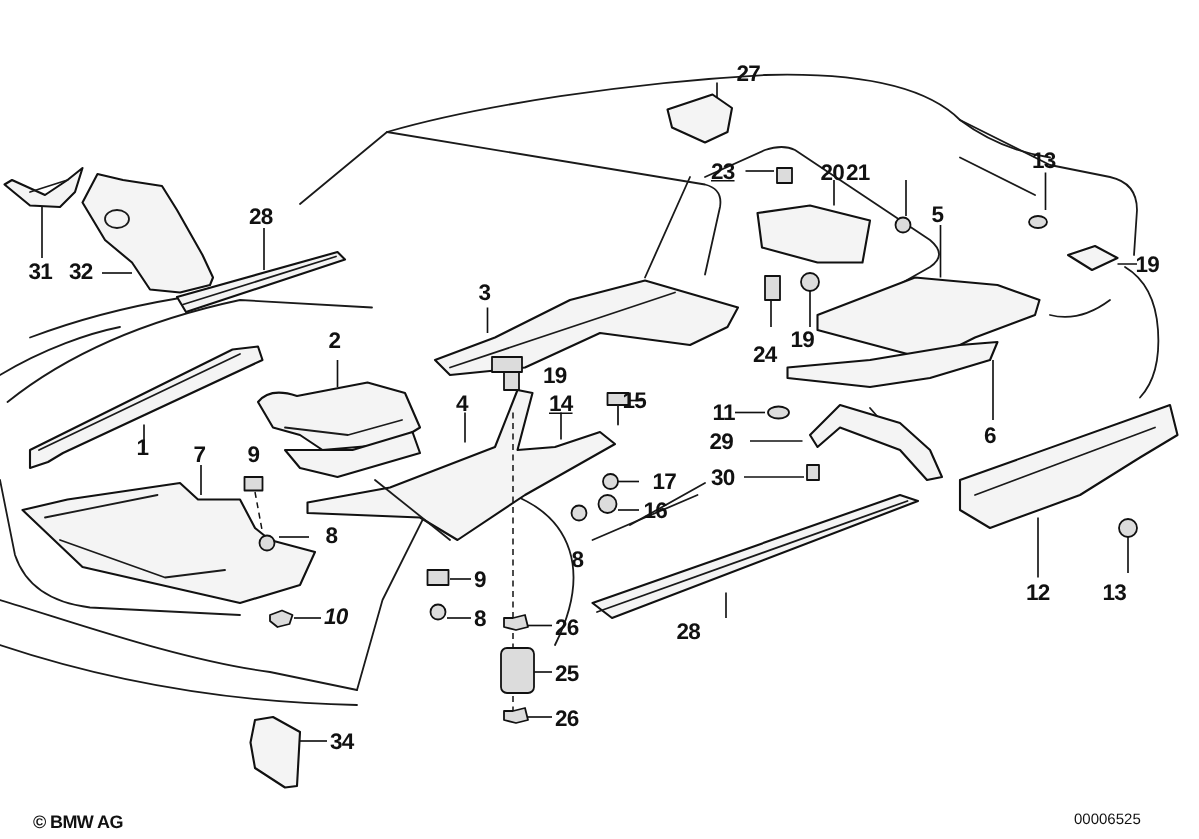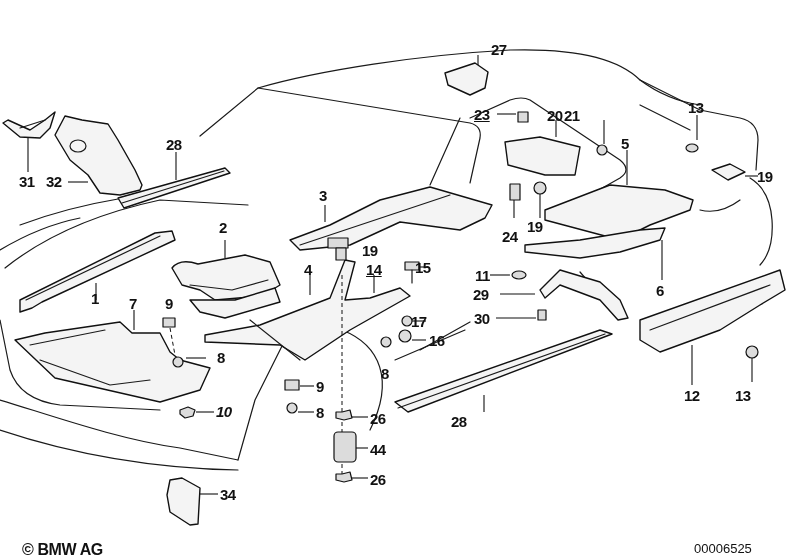--- a/index.html
+++ b/index.html
@@ -4,22 +4,22 @@
 <style>
   html,body{margin:0;padding:0;background:#fff;}
   body{width:799px;height:559px;overflow:hidden;position:relative;font-family:"Liberation Sans",sans-serif;}
   #diagram{position:absolute;left:0;top:0;width:799px;height:559px;}
   .art{fill:none;stroke:#1a1a1a;stroke-width:1.2;stroke-linejoin:round;stroke-linecap:round;}
   .part{fill:#f4f4f4;stroke:#111;stroke-width:1.4;stroke-linejoin:round;}
   .partd{fill:#dcdcdc;stroke:#111;stroke-width:1.2;stroke-linejoin:round;}
   .leader{stroke:#111;stroke-width:1.1;fill:none;}
   .dash{stroke:#111;stroke-width:1;fill:none;stroke-dasharray:4 3;}
   .callout{position:absolute;font-family:"Liberation Sans",sans-serif;font-weight:bold;font-size:15px;color:#111;line-height:1;letter-spacing:-0.5px;cursor:pointer;}
-  .footer-left{position:absolute;left:22px;top:541px;font-size:16px;color:#111;font-weight:bold;letter-spacing:-0.4px;}
-  .footer-right{position:absolute;left:694px;top:541px;font-size:13px;color:#111;}
+  .footer-left{position:absolute;left:22px;top:541px;font-size:12px;color:#111;font-weight:bold;letter-spacing:-0.4px;}
+  .footer-right{position:absolute;left:716px;top:541px;font-size:10px;color:#111;}
 </style>
 </head>
 <body>
 
 <svg id="diagram" viewBox="0 0 799 559" xmlns="http://www.w3.org/2000/svg">
 
   <g>
     <path class="art" d="M5,268 C40,240 90,215 160,200 L248,205"></path>
     <path class="art" d="M0,250 C30,232 60,222 80,218"></path>
     <path class="art" d="M20,225 C60,210 100,202 118,199"></path>
@@ -181,29 +181,29 @@
 <div class="callout" style="left:165px;top:296px;">9</div>
 <div class="callout" style="left:316px;top:379px;">9</div>
 <div class="callout" style="left:216px;top:404px;font-style:italic;">10</div>
 <div class="callout" style="left:475px;top:268px;">11</div>
 <div class="callout" style="left:684px;top:388px;">12</div>
 <div class="callout" style="left:688px;top:100px;">13</div>
 <div class="callout" style="left:735px;top:388px;">13</div>
 <div class="callout" style="left:366px;top:262px;text-decoration:underline;">14</div>
 <div class="callout" style="left:415px;top:260px;">15</div>
 <div class="callout" style="left:429px;top:333px;">16</div>
-<div class="callout" style="left:411px;top:314px;">17</div>
+<div class="callout" style="left:435px;top:314px;">17</div>
 <div class="callout" style="left:362px;top:243px;">19</div>
 <div class="callout" style="left:757px;top:169px;">19</div>
 <div class="callout" style="left:547px;top:108px;">20</div>
 <div class="callout" style="left:564px;top:108px;">21</div>
 <div class="callout" style="left:527px;top:219px;">19</div>
 <div class="callout" style="left:474px;top:107px;text-decoration:underline;">23</div>
 <div class="callout" style="left:502px;top:229px;text-align:center;">24</div>
-<div class="callout" style="left:370px;top:442px;">44</div>
+<div class="callout" style="left:370px;top:442px;">25</div>
 <div class="callout" style="left:370px;top:411px;">26</div>
 <div class="callout" style="left:370px;top:472px;">26</div>
 <div class="callout" style="left:491px;top:42px;">27</div>
 <div class="callout" style="left:451px;top:414px;">28</div>
 <div class="callout" style="left:473px;top:287px;">29</div>
 <div class="callout" style="left:474px;top:311px;">30</div>
 <div class="callout" style="left:19px;top:174px;">31</div>
 <div class="callout" style="left:46px;top:174px;">32</div>
 <div class="callout" style="left:166px;top:137px;">28</div>
 <div class="callout" style="left:220px;top:487px;">34</div>

